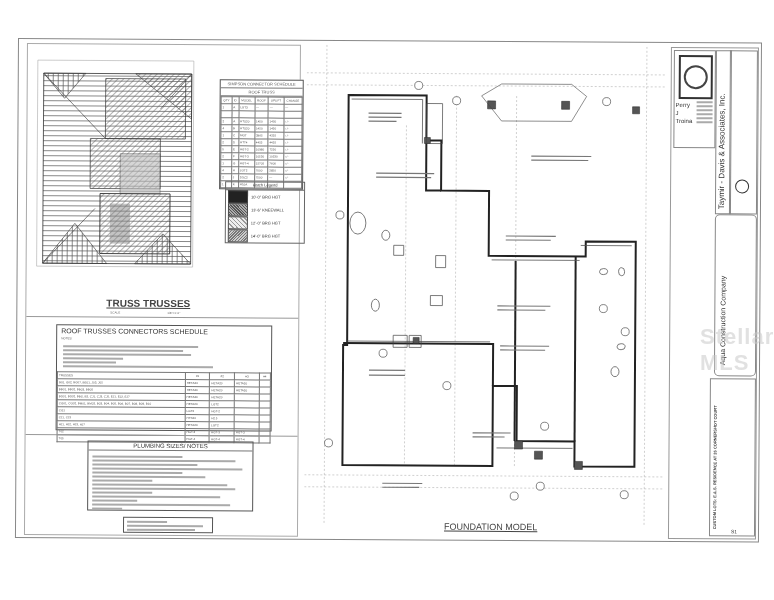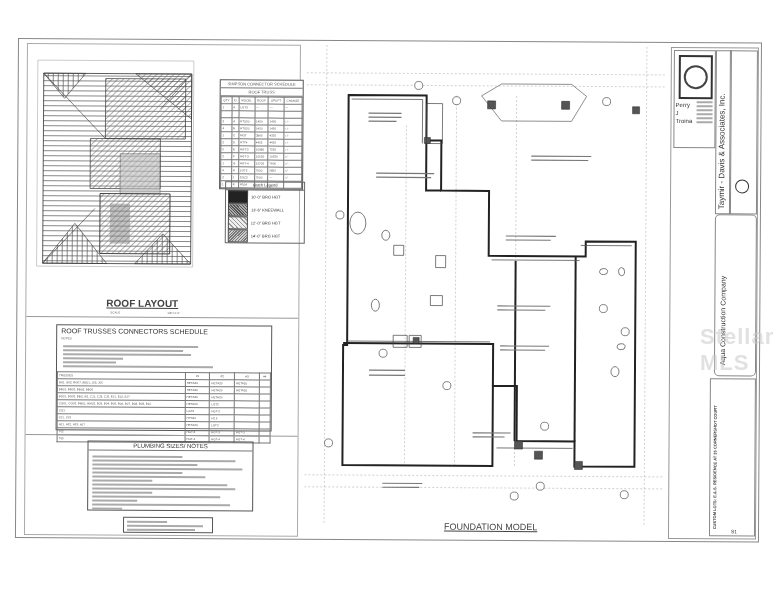--- a/index.html
+++ b/index.html
@@ -189,21 +189,21 @@
       <div class="row">
           <span class="sw" style="background:repeating-linear-gradient(45deg,#999 0 1px,#eee 1px 3px)"></span>
           <span>12'-0" BRG HGT</span>
         </div>
       <div class="row">
           <span class="sw" style="background:repeating-linear-gradient(-45deg,#777 0 1px,#ccc 1px 2px)"></span>
           <span>14'-0" BRG HGT</span>
         </div>
     </div>
 
-    <div class="label-title" style="left:80px;top:253px;font-size:10px;">ROOF LAYOUT</div>
+    <div class="label-title" style="left:80px;top:253px;font-size:10px;">TRUSS TRUSSES</div>
     <div style="position:absolute;left:84px;top:266px;font-size:3px;color:#666;width:70px;display:flex;justify-content:space-between;">
       <span>SCALE</span>
       <span>1/8"=1'-0"</span>
     </div>
 
     <div class="divider-h" style="top:272px;"></div>
 
     <div class="tbl" style="left:30px;top:280px;width:214px;height:104px;border:1px solid #555;">
       <div style="font-size:7px;padding:2px 4px;color:#333;">ROOF TRUSSES CONNECTORS SCHEDULE</div>
       <div style="font-size:3px;padding:0 4px;">NOTES:</div>

